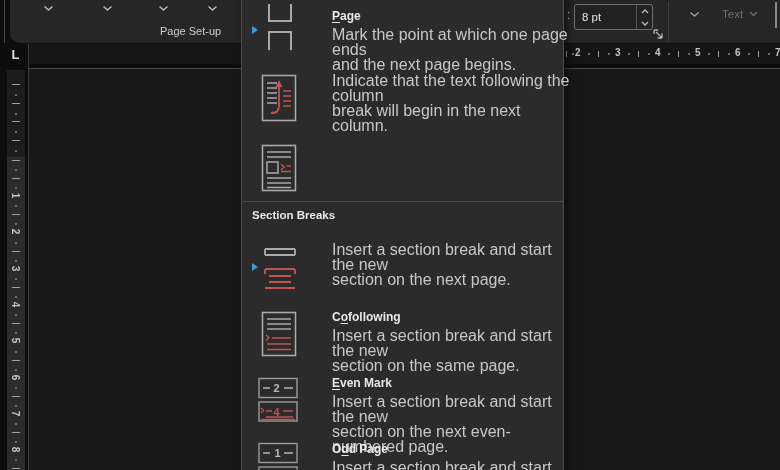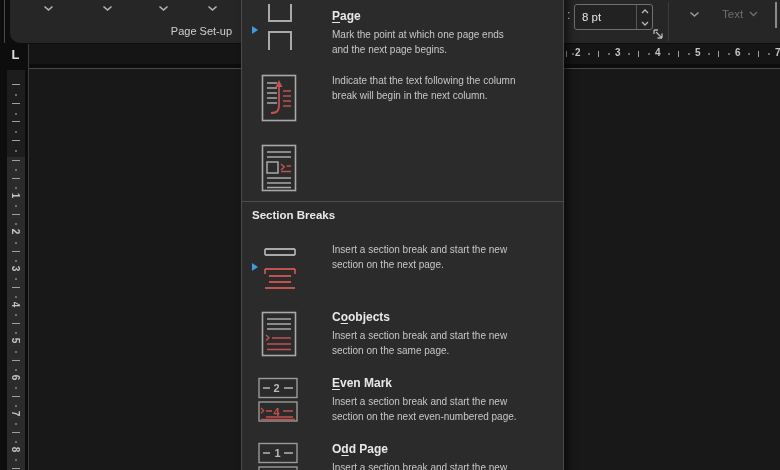--- a/index.html
+++ b/index.html
@@ -4,21 +4,21 @@
 <style>
   html,body{margin:0;padding:0;background:#000;}
   *{box-sizing:border-box;}
   .stage{position:relative;width:780px;height:470px;overflow:hidden;background:#0d0d0d;
          font-family:"Liberation Sans",sans-serif;}
   
   .ribbon{position:absolute;left:10px;top:0;width:770px;height:43px;background:#262626;
           border-bottom-left-radius:10px;}
   .win-edge{position:absolute;left:4px;top:0;width:1px;height:43px;background:#4a4a4a;}
   .rib-chev{position:absolute;top:5px;width:11px;height:7px;}
-  .group-label{position:absolute;top:25px;left:150px;width:72px;text-align:right;
+  .group-label{position:absolute;top:25px;left:150px;width:72px;text-align:left;
                font-size:11px;color:#cfcfcf;}
   .colon{position:absolute;left:567px;top:8px;font-size:12px;color:#d6d6d6;}
   .spinbox{position:absolute;left:574px;top:4px;width:79px;height:26px;border:1px solid #6f6f6f;
            border-radius:3px;background:#222;display:flex;align-items:stretch;}
   .spinval{flex:1;font-size:11.5px;color:#e3e3e3;line-height:24px;padding-left:7px;}
   .spincol{width:16px;border-left:1px solid #565656;display:flex;flex-direction:column;}
   .spinbtn{flex:1;display:flex;align-items:center;justify-content:center;}
   .launcher{position:absolute;left:652px;top:28px;width:13px;height:13px;}
   .vsep{position:absolute;left:668px;top:2px;width:1px;height:39px;background:#3c3c3c;}
   .txt-dd{position:absolute;left:722px;top:5px;height:18px;display:flex;align-items:center;
@@ -41,21 +41,21 @@
   .vda{position:absolute;width:8px;height:1px;background:#9f9f9f;}
   .vnum{position:absolute;font-size:10px;font-weight:bold;color:#c4c4c4;transform:rotate(90deg);}
   
   .menu{position:absolute;left:241px;top:-42px;width:323px;height:600px;background:#2b2b2b;
         border:1px solid #4b4b4b;box-shadow:4px 4px 8px rgba(0,0,0,.55);}
   .mrow{position:absolute;left:2px;width:317px;height:64px;cursor:default;}
   .micon{position:absolute;left:17px;}
   .mtext{position:absolute;left:88px;width:240px;}
   .mtitle{font-size:12px;font-weight:bold;color:#e8e8e8;line-height:17px;}
   .maccel{text-decoration:underline;text-underline-offset:2px;}
-  .mdesc{font-size:10px;color:#c7c7c7;line-height:15px;white-space:pre-line;margin-top:2px;}
+  .mdesc{font-size:16px;color:#c7c7c7;line-height:15px;white-space:pre-line;margin-top:2px;}
   .mdivider{position:absolute;left:0;top:242px;width:321px;height:1px;background:#4d4d4d;}
   .mheader{position:absolute;left:10px;top:250px;font-size:11.5px;font-weight:bold;color:#e8e8e8;}
   .bluearr{position:absolute;left:9px;width:8px;height:10px;}
   .g1 .mtitle{margin-top:6px;} .g2 .mtitle{margin-top:3px;}
 </style>
 </head>
 <body>
 
 <div class="stage">
 
@@ -265,21 +265,21 @@
         <rect x="1.5" y="1.5" width="33" height="43" fill="none" stroke="#a9a9a9" stroke-width="1.6"></rect>
         <g stroke="#a9a9a9" stroke-width="1.5">
             <path d="M6 8 H30 M6 13 H30 M6 18 H30"></path>
           </g>
         <path d="M5 24 l3 2.8 -3 2.8" fill="none" stroke="#c05252" stroke-width="1.4"></path>
         <g stroke="#c05252" stroke-width="1.5">
             <path d="M11 27 H30 M6 33 H30 M6 38.5 H30"></path>
           </g>
       </svg>
       <div class="mtext" style="top:0">
-        <div class="mtitle"><span>C</span><span class="maccel">o</span><span>objects</span></div>
+        <div class="mtitle"><span>C</span><span class="maccel">o</span><span>following</span></div>
         <div class="mdesc">Insert a section break and start the new
 section on the same page.</div>
       </div>
     </div>
 
     <div class="mrow g2" style="top:413px">
       <svg class="micon" style="top:5px;left:13px" width="42" height="46" viewBox="0 0 42 46">
         <rect x="2" y="1.5" width="38" height="19" fill="none" stroke="#9a9a9a" stroke-width="1.4"></rect>
         <g stroke="#b4b4b4" stroke-width="1.4">
             <path d="M6 11 H13 M27 11 H36"></path>

